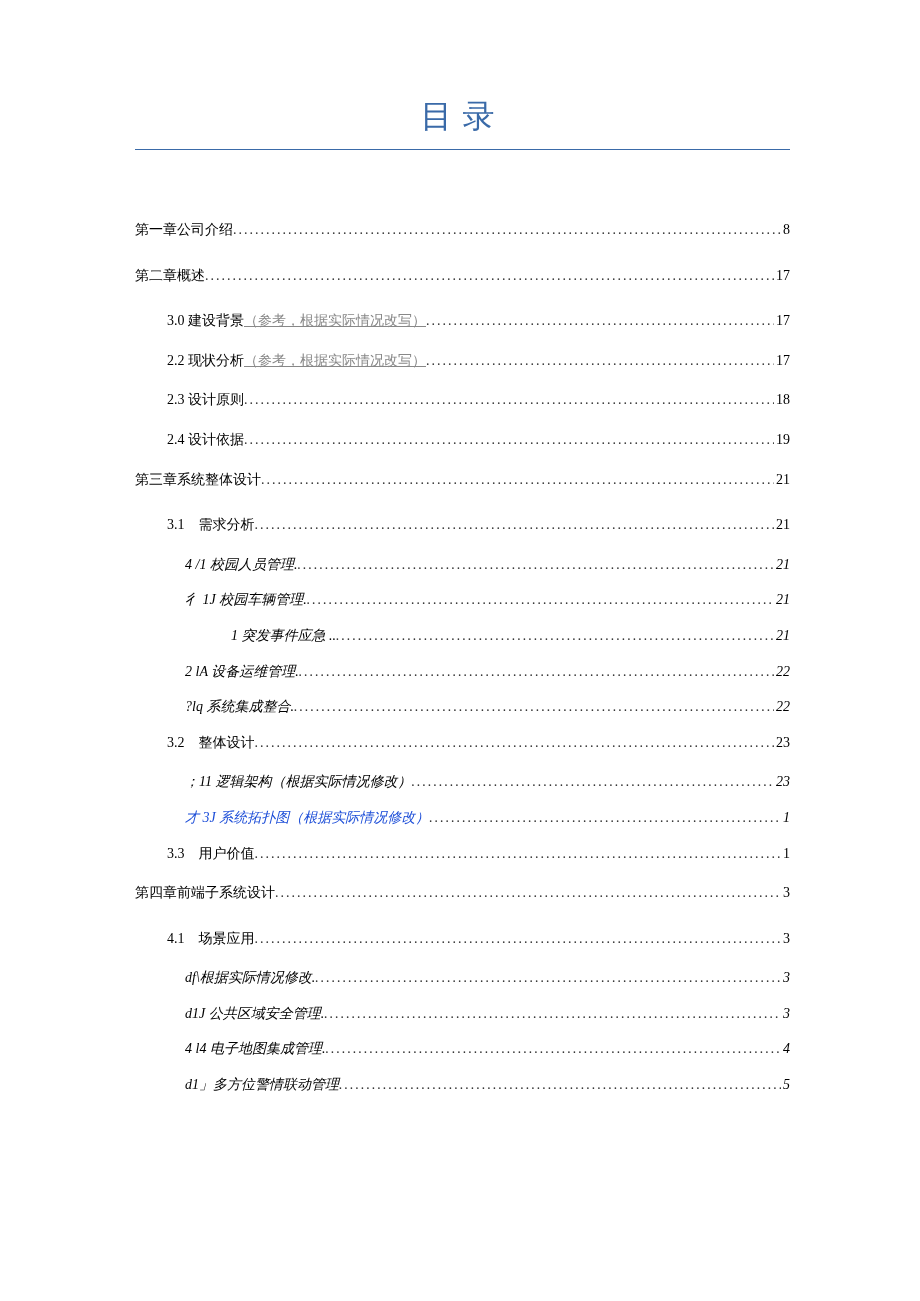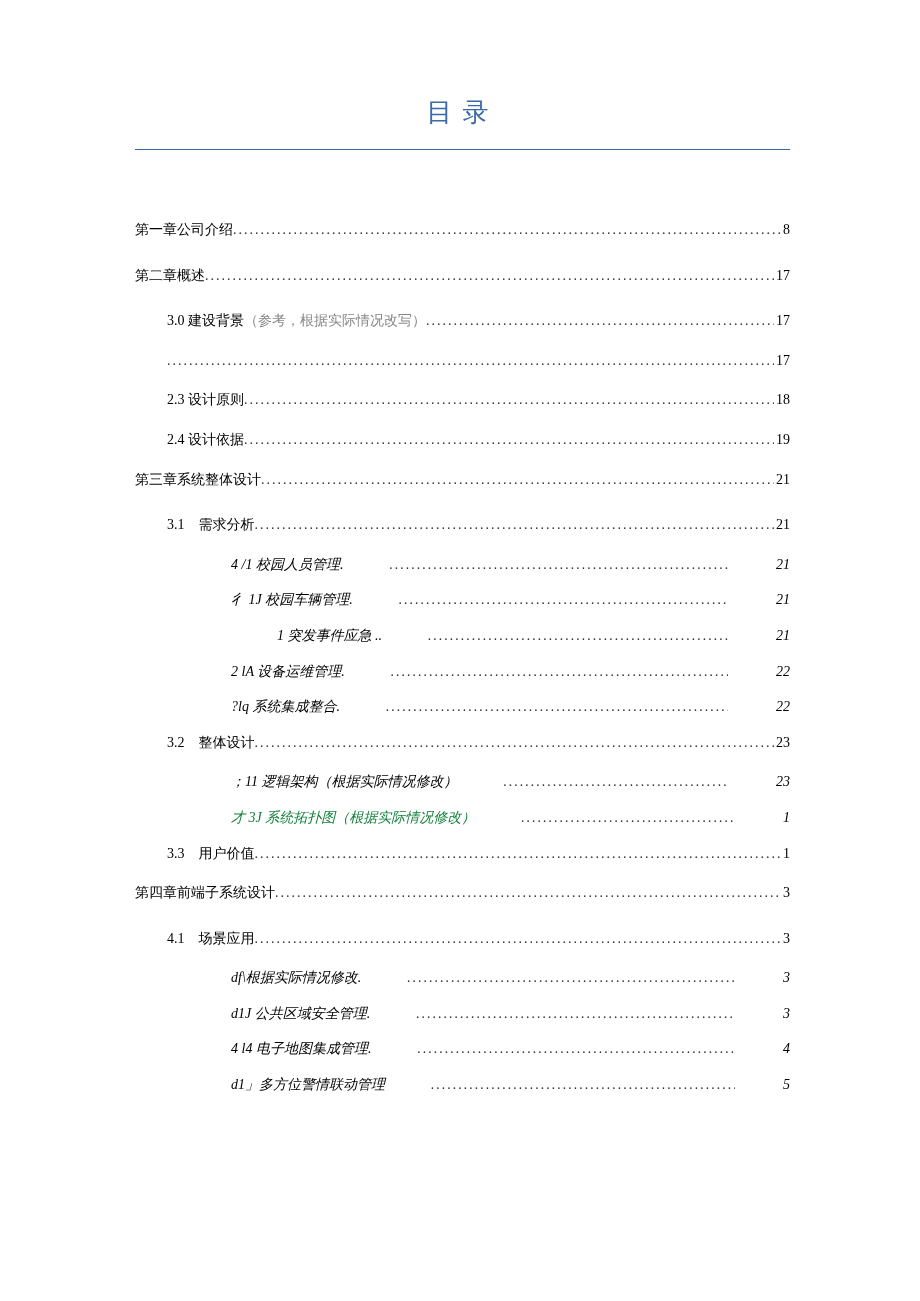--- a/index.html
+++ b/index.html
@@ -9,24 +9,24 @@
     height: 1301px;
     font-family: "SimSun", "宋体", serif;
     color: #000;
     position: relative;
   }
   .page {
     padding: 95px 130px 80px 135px;
   }
   .title {
     text-align: center;
-    font-size: 26px;
+    font-size: 32px;
     color: #3a6aa8;
     letter-spacing: 10px;
-    padding-bottom: 19px;
+    padding-bottom: 10px;
     border-bottom: 1px solid #3a6aa8;
     margin-bottom: 70px;
     font-weight: normal;
   }
   .toc-row {
     display: flex;
     align-items: baseline;
     white-space: nowrap;
     font-size: 14px;
     line-height: 1.4;
@@ -37,27 +37,27 @@
   .toc-label { flex: 0 0 auto; }
   .toc-dots {
     flex: 1 1 auto;
     overflow: hidden;
     font-size: 14px;
     letter-spacing: 2px;
     color: #333;
   }
   .toc-page { flex: 0 0 auto; padding-left: 2px; }
   .bold { font-weight: normal; }
-  .italic { font-style: italic; margin-left: 46px; }
+  .italic { font-style: italic; }
   .lvl0 { margin-left: 0; margin-top: 14px; }
   .lvl1 { margin-left: 32px; }
   .lvl2 { margin-left: 50px; }
   .lvl3 { margin-left: 96px; justify-content: flex-end; }
-  .gray-note { color: #888; }
-  .olive { color: #15803d; }
+  .gray-note { color: #888; text-decoration: underline; }
+  .olive { color: #1d4ed8; }
 </style>
 </head>
 <body>
 
 <div class="page">
   <h1 class="title">目录</h1>
   <div id="toc">
       <div class="toc-row lvl0 ">
         <span class="toc-label bold">第一章公司介绍</span>
         <span class="toc-dots">........................................................................................................................................................................................................</span>
@@ -67,20 +67,21 @@
         <span class="toc-label bold">第二章概述</span>
         <span class="toc-dots">........................................................................................................................................................................................................</span>
         <span class="toc-page">17</span>
       </div>
       <div class="toc-row lvl1 sub">
         <span class="toc-label"><span>3.0 建设背景</span><span class="gray-note">（参考，根据实际情况改写）</span><span></span></span>
         <span class="toc-dots">........................................................................................................................................................................................................</span>
         <span class="toc-page">17</span>
       </div>
       <div class="toc-row lvl1 sub">
+        <span class="toc-label"><span>2.2 现状分析</span><span class="gray-note">（参考，根据实际情况改写）</span><span></span></span>
         <span class="toc-dots">........................................................................................................................................................................................................</span>
         <span class="toc-page">17</span>
       </div>
       <div class="toc-row lvl1 sub">
         <span class="toc-label">2.3 设计原则</span>
         <span class="toc-dots">........................................................................................................................................................................................................</span>
         <span class="toc-page">18</span>
       </div>
       <div class="toc-row lvl1 sub">
         <span class="toc-label">2.4 设计依据</span>

